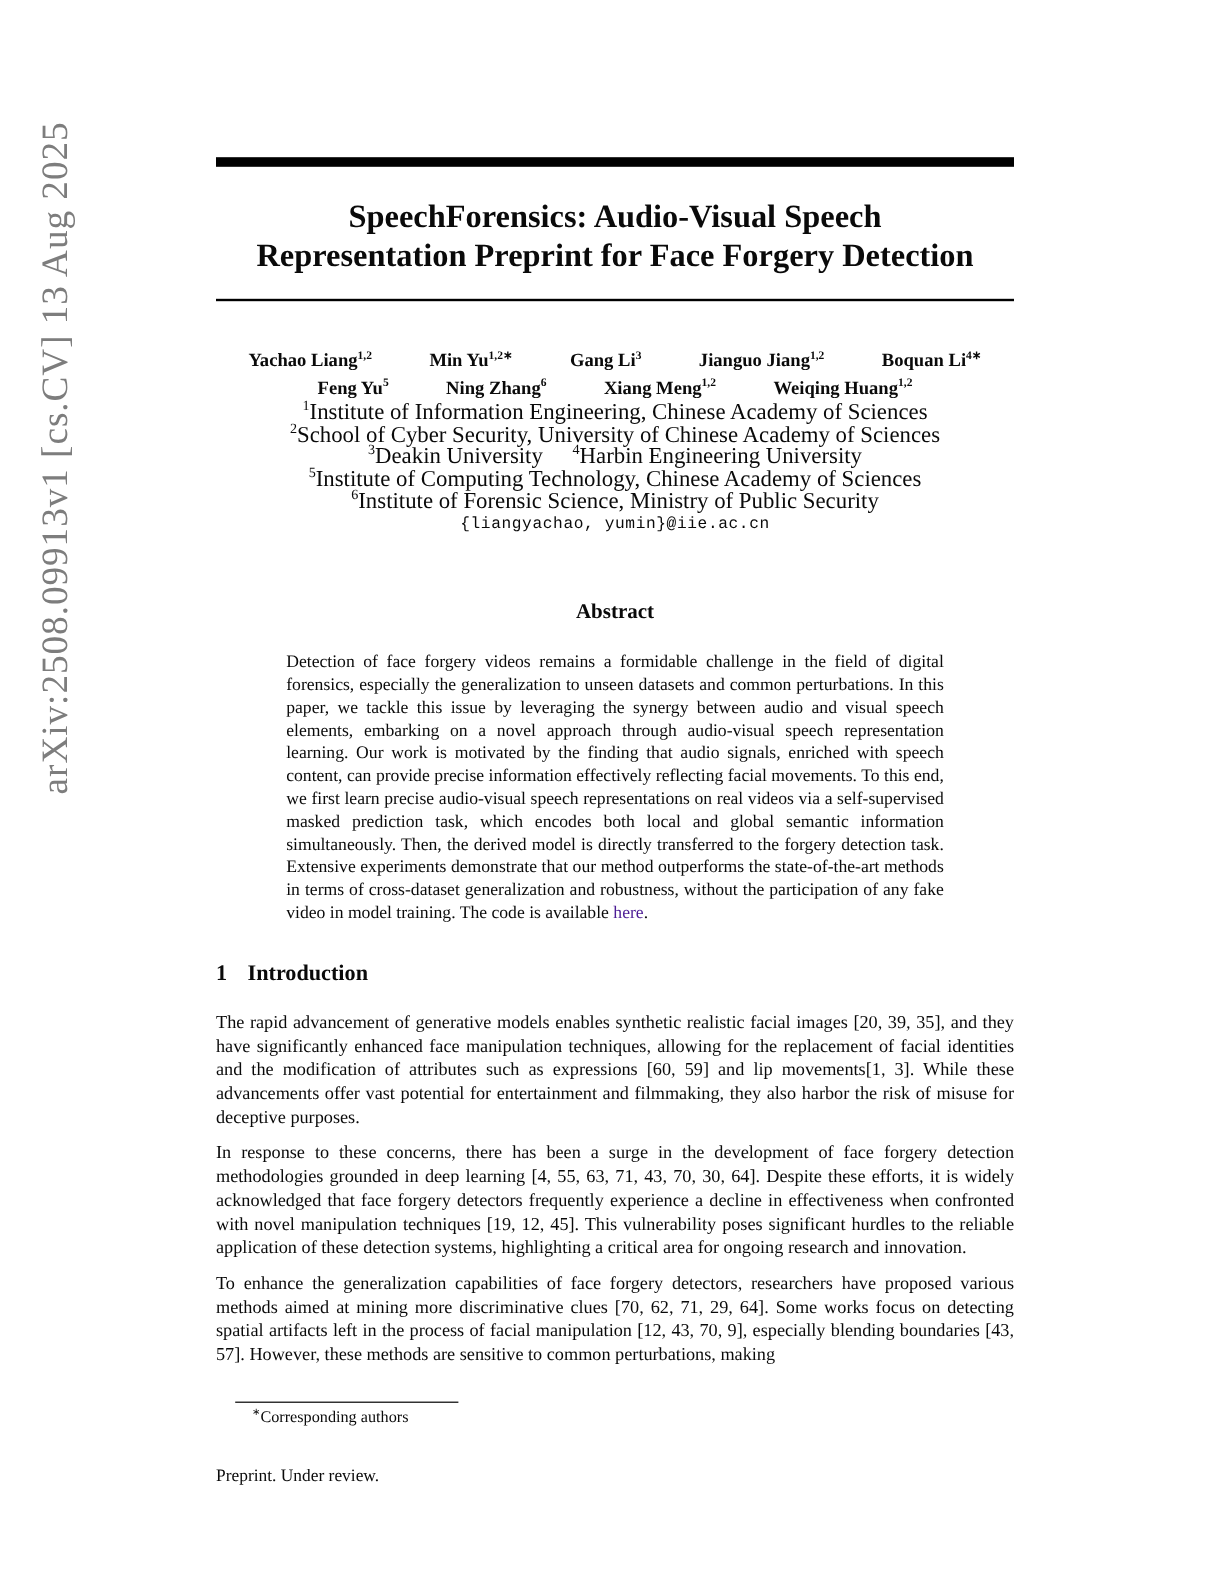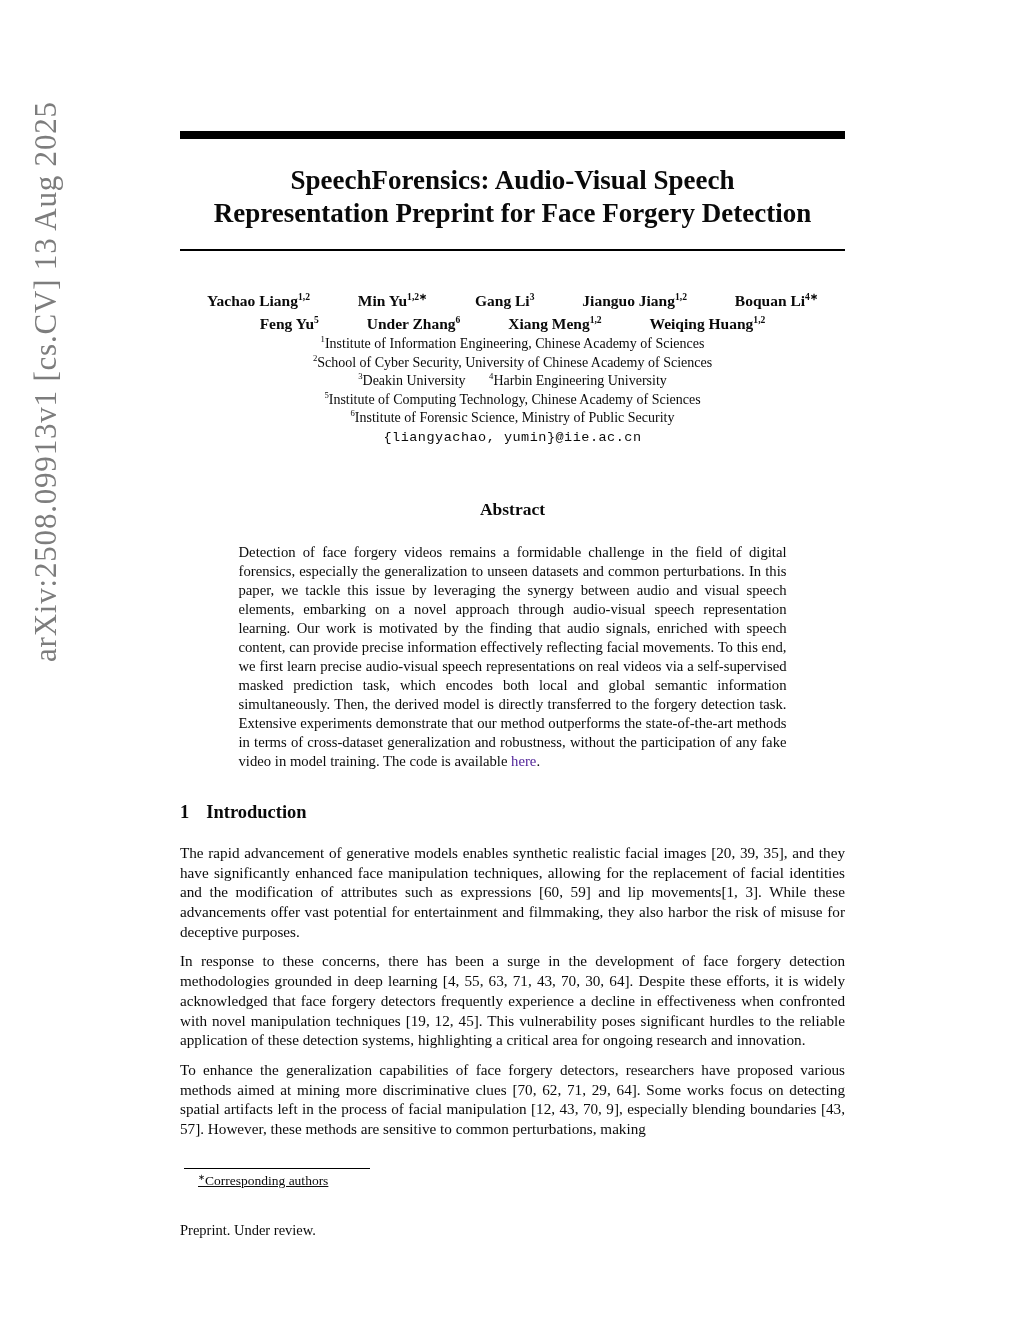--- a/index.html
+++ b/index.html
@@ -65,21 +65,21 @@
     text-align: center;
     font-weight: bold;
     font-size: 15.5px;
     line-height: 23px;
   }
   .author { margin: 0 22px; white-space: nowrap; }
   sup { font-size: 0.62em; line-height: 0; }
 
   .affils {
     text-align: center;
-    font-size: 14px;
+    font-size: 19px;
     line-height: 18.6px;
   }
   .affil-item + .affil-item { margin-left: 20px; text-align: center; }
 
   .email {
     text-align: center;
     font-family: "Liberation Mono", "DejaVu Sans Mono", monospace;
     font-size: 13.5px;
     margin-top: 2px;
     letter-spacing: 0.5px;
@@ -111,24 +111,23 @@
   .body-par {
     margin: 10px 0 0 0;
     font-size: 15.2px;
     line-height: 19.7px;
     text-align: justify;
   }
   .body-par.first { margin-top: 20px; }
 
   .footnote-block {
     position: absolute;
-    left: 184px;
+    left: 196px;
     top: 1168px;
     width: 665px;
-    text-decoration: underline;
   }
   .footnote-rule {
     width: 186px;
     height: 1px;
     background: #000;
   }
   .footnote-text {
     margin-top: 4px;
     padding-left: 14px;
     font-size: 13.5px;
@@ -162,21 +161,21 @@
   <div class="authors">
     <div>
       <span class="author"><span>Yachao Liang</span><sup>1,2</sup></span>
       <span class="author"><span>Min Yu</span><sup>1,2∗</sup></span>
       <span class="author"><span>Gang Li</span><sup>3</sup></span>
       <span class="author"><span>Jianguo Jiang</span><sup>1,2</sup></span>
       <span class="author"><span>Boquan Li</span><sup>4∗</sup></span>
     </div>
     <div>
       <span class="author"><span>Feng Yu</span><sup>5</sup></span>
-      <span class="author"><span>Under Zhang</span><sup>6</sup></span>
+      <span class="author"><span>Ning Zhang</span><sup>6</sup></span>
       <span class="author"><span>Xiang Meng</span><sup>1,2</sup></span>
       <span class="author"><span>Weiqing Huang</span><sup>1,2</sup></span>
     </div>
   </div>
 
   <div class="affils">
     <div>
       <span class="affil-item"><sup>1</sup><span>Institute of Information Engineering, Chinese Academy of Sciences</span></span>
     </div>
     <div>

